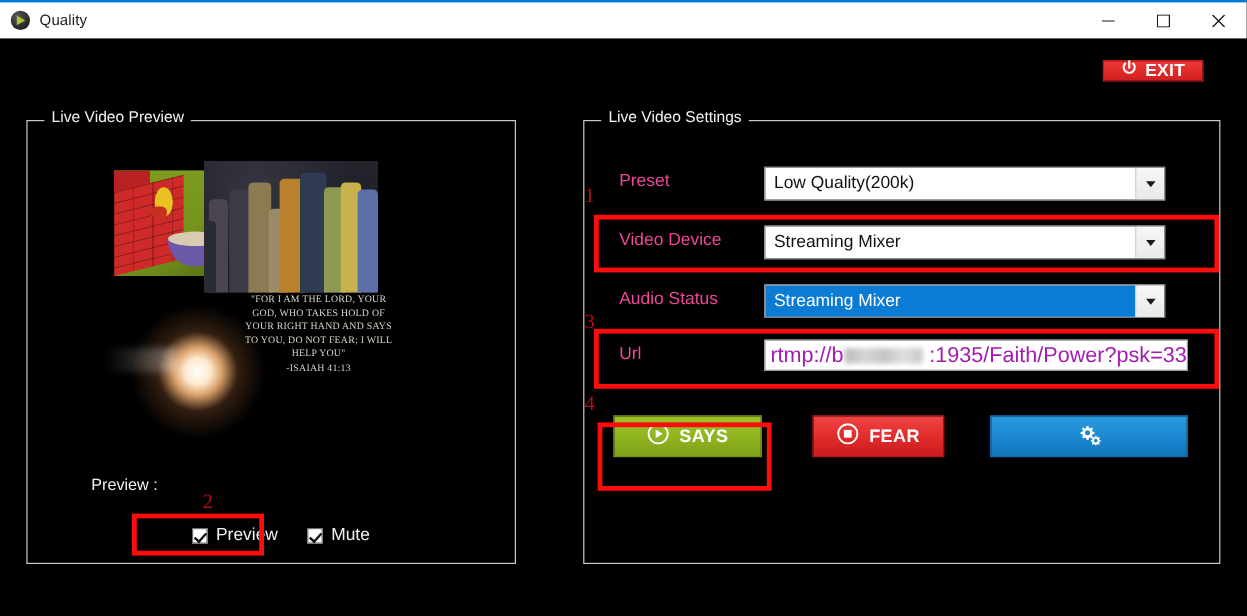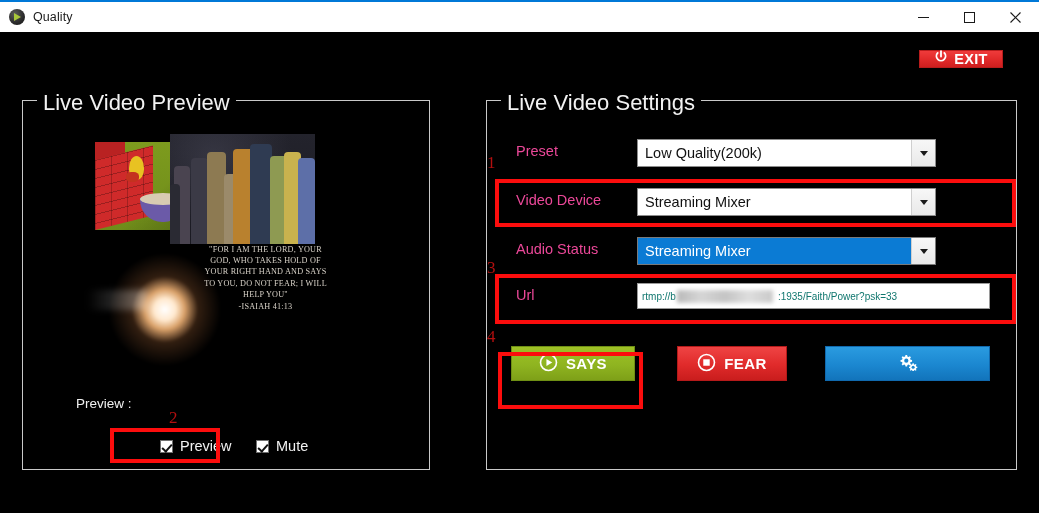--- a/index.html
+++ b/index.html
@@ -57,21 +57,21 @@
   }
 
   
   .groupbox {
     position: absolute;
     border: 1px solid #c9c9c9;
   }
   .groupbox > .gb-title {
     position: absolute; top: -11px; left: 14px;
     background: #000; padding: 0 6px;
-    color: #f2f2f2; font-size: 22px; white-space: nowrap;
+    color: #f2f2f2; font-size: 13px; white-space: nowrap;
   }
   #gb-preview { left: 22px; top: 100px; width: 408px; height: 370px; }
   #gb-settings { left: 486px; top: 100px; width: 531px; height: 370px; }
 
   
   #video-stage {
     position: absolute; left: 47px; top: 33px; width: 265px; height: 250px;
     background: #000; overflow: hidden;
   }
   .vp-cartoon {
@@ -162,21 +162,21 @@
   .srow { position: absolute; left: 0; width: 531px; height: 28px; }
   #row-preset { top: 38px; }
   #row-video  { top: 87px; }
   #row-audio  { top: 136px; }
   #row-url    { top: 182px; }
   .srow .field-label {
     position: absolute; left: 29px; top: 4px;
     color: #ec4899; font-size: 14.5px; white-space: nowrap;
   }
   .combo {
-    position: absolute; left: 150px; top: 0; width: 299px; height: 28px;
+    position: absolute; left: 150px; top: 0; width: 334px; height: 28px;
     background: #ffffff; border: 1px solid #8c8c8c;
     display: flex; align-items: center;
   }
   .combo .val {
     flex: 1; padding-left: 7px; color: #111; font-size: 14.5px;
     white-space: nowrap; overflow: hidden;
   }
   .combo.selected { border-color: #7a7a7a; }
   .combo.selected .val {
     background: #0b7bd4; color: #ffffff; height: 100%;
@@ -192,21 +192,21 @@
   .combo .arrow::after {
     content: ""; border-left: 4px solid transparent; border-right: 4px solid transparent;
     border-top: 5px solid #1a1a1a;
   }
   .urlbox {
     position: absolute; left: 150px; top: 0; width: 353px; height: 26px;
     background: #fff; border: 1px solid #9a9a9a;
     display: flex; align-items: center; overflow: hidden;
   }
   .urlbox .u {
-    color: #0f766e; font-size: 10px; white-space: nowrap; padding-left: 4px;
+    color: #a21caf; font-size: 18px; white-space: nowrap; padding-left: 4px;
   }
   .urlbox .redacted {
     display: inline-block; width: 96px; height: 13px;
     background: linear-gradient(to right, #b9b9b9, #d6d6d6, #c4c4c4, #dedede, #c9c9c9);
     filter: blur(2.3px); vertical-align: middle; margin: 0 1px;
   }
 
   
   .abtn {
     position: absolute; height: 35px;

